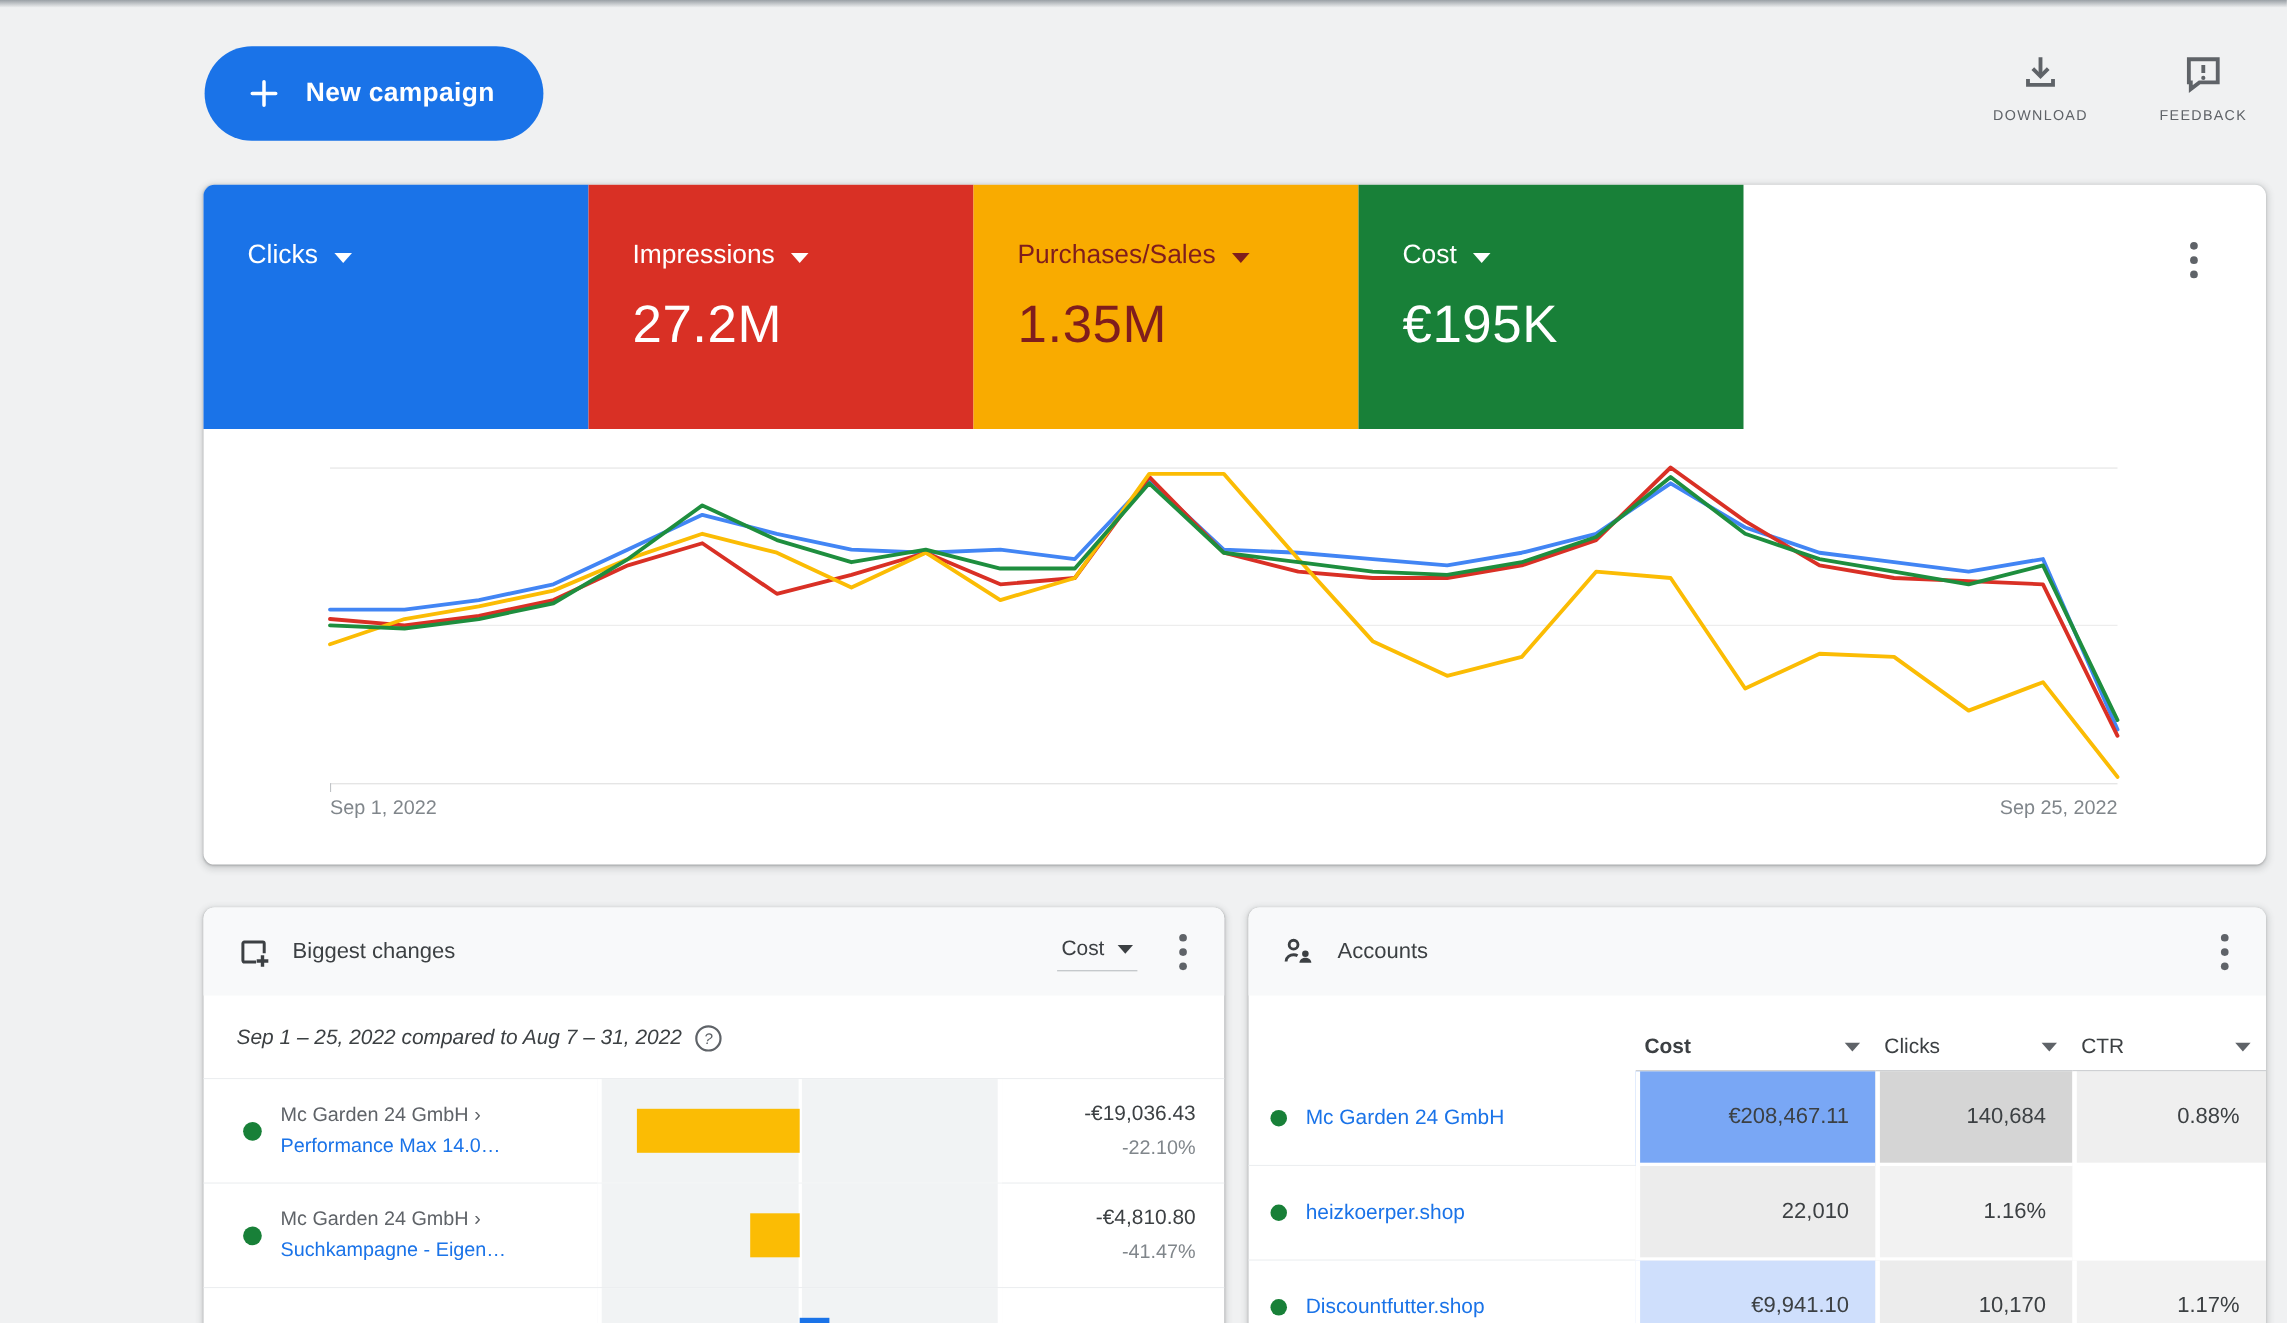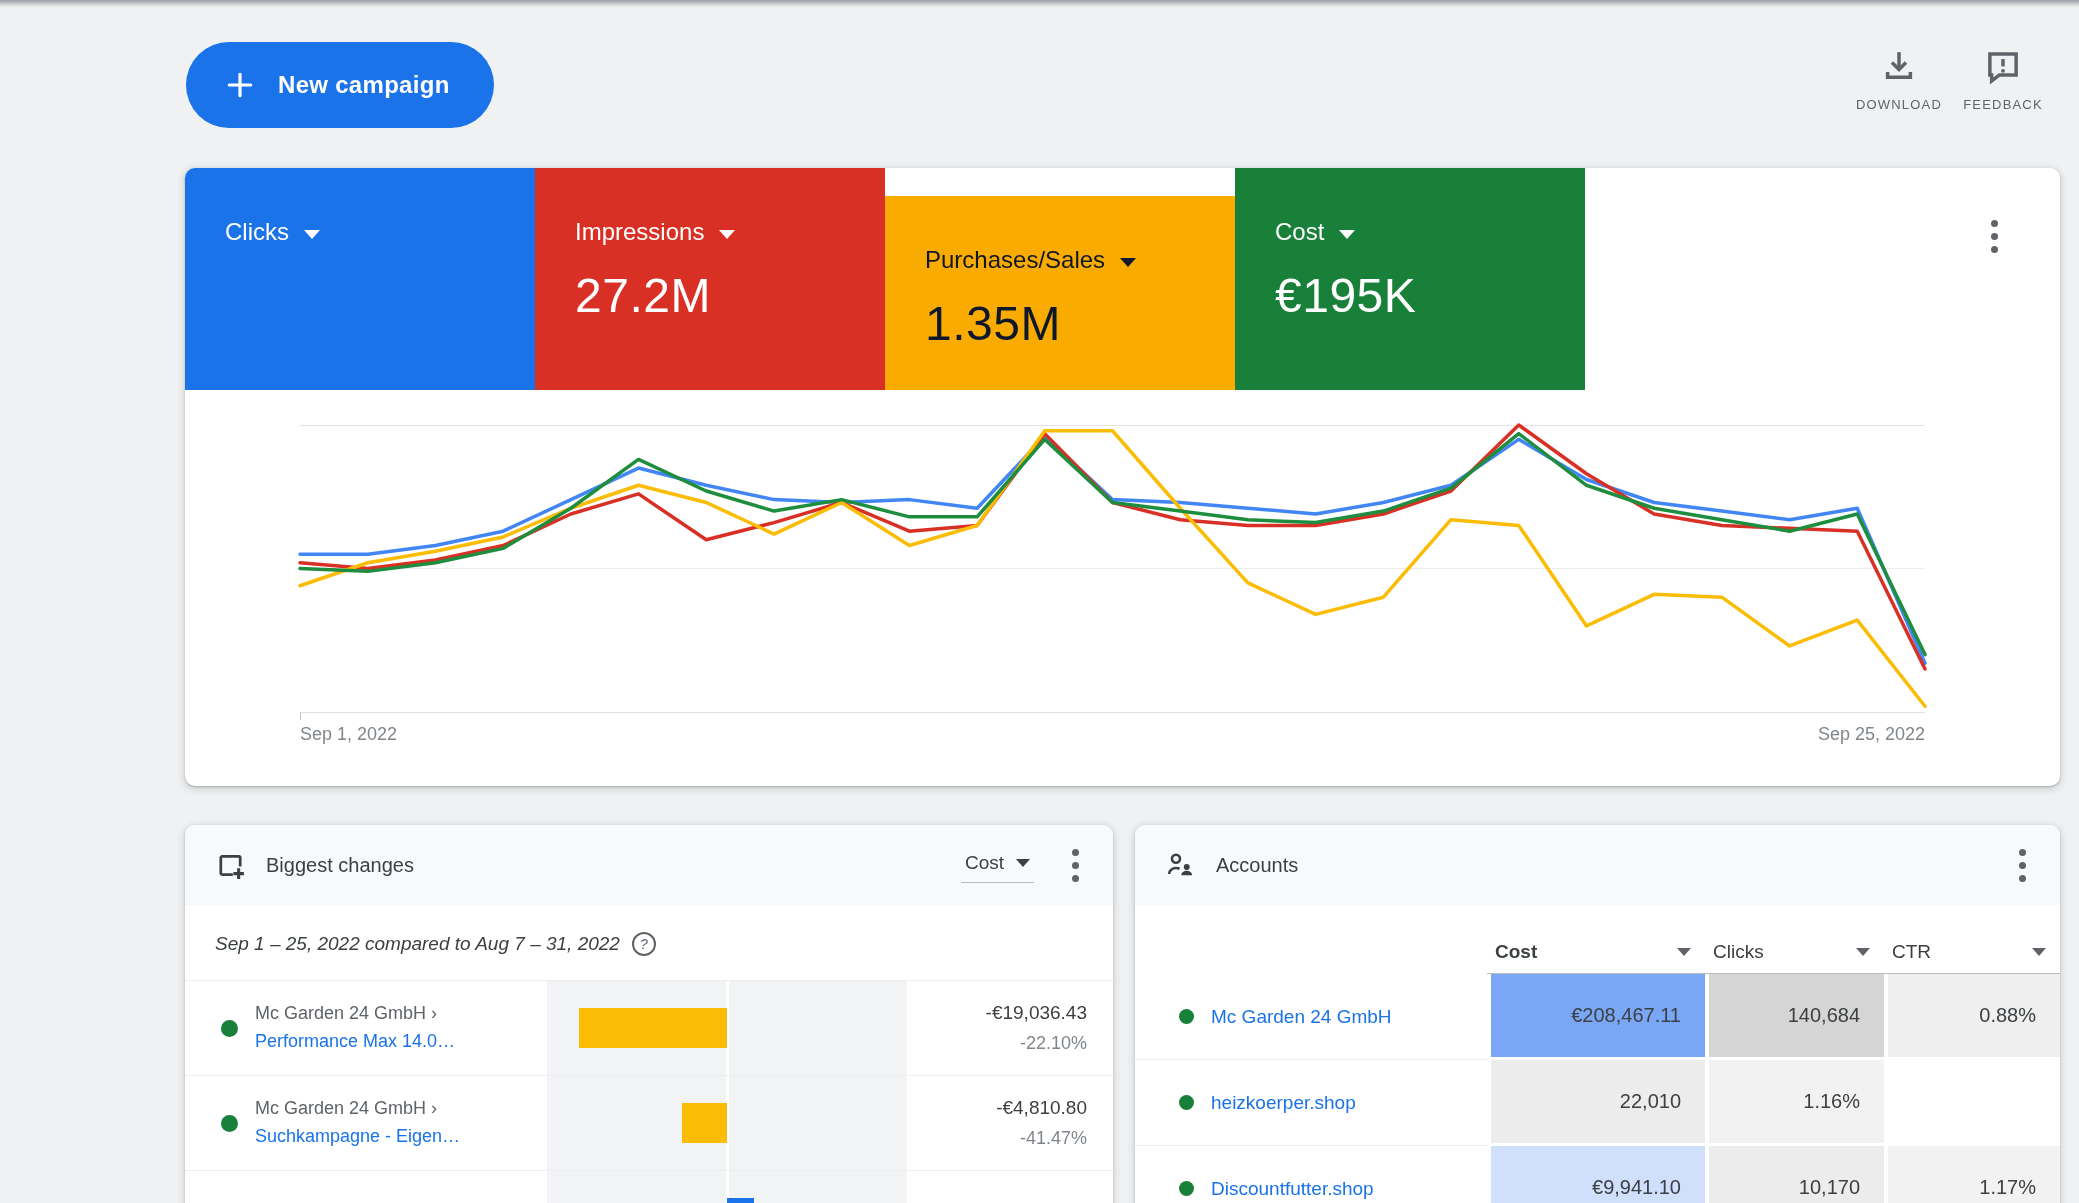--- a/index.html
+++ b/index.html
@@ -105,21 +105,21 @@
   .acc-grid { display: grid; grid-template-columns: 1fr 218px 179px 176px; }
   .acc-head-row { margin-top: 36px; }
   .acc-head {
     display: flex; align-items: center; justify-content: space-between;
     padding: 0 14px 10px 8px; font-size: 19px; color: #3c4043;
     border-bottom: 1px solid #b9bdc1; cursor: pointer;
   }
   .acc-head.bold { font-weight: bold; }
   .acc-row { height: 86px; cursor: pointer; }
   .acc-name {
-    display: flex; align-items: center; gap: 17px; padding-left: 44px;
+    display: flex; align-items: center; gap: 17px; padding-left: 20px;
     font-size: 19px; color: #1a73e8; border-bottom: 1px solid #eceef0;
   }
   .acc-name .dot { width: 15px; height: 15px; }
   .acc-cell {
     display: flex; align-items: center; justify-content: flex-end;
     padding-right: 24px; font-size: 20px; color: #3c4043;
     border-left: 4px solid #fff; border-bottom: 3px solid #fff;
   }
   .accounts-card .kebab { margin-left: auto; }
   .changes-card .kebab { flex: none; }
@@ -130,21 +130,21 @@
 
 <div class="top-shadow"></div>
 
 <button class="new-campaign">
   <svg width="32" height="32" viewBox="0 0 24 24" fill="none" stroke="#fff" stroke-width="2.4" stroke-linecap="round">
       <path d="M12 4v16M4 12h16"></path>
     </svg>
   <span>New campaign</span>
 </button>
 
-<button class="action-btn" style="left:1834px;align-items:center;">
+<button class="action-btn" style="left:1790px;align-items:center;">
   <svg width="42" height="42" viewBox="0 0 24 24" fill="none" stroke-width="2">
       <path d="M12 3.5v9.2"></path>
       <path d="M8 9.4l4 4 4-4"></path>
       <path d="M5.5 14.8v3h13v-3"></path>
     </svg>
   <span class="lbl">DOWNLOAD</span>
 </button>
 <button class="action-btn" style="left:1938px;">
   <svg width="42" height="42" viewBox="0 0 24 24" fill="none" stroke-width="2">
       <path d="M4.5 4.5h15v12h-9.5L5.5 20v-3.5h-1z"></path>
@@ -162,21 +162,21 @@
           <span class="tri"></span>
         </div>
     </div>
     <div class="tab" style="background: rgb(217, 48, 37); color: rgb(255, 255, 255);">
       <div class="t-label">
           <span>Impressions</span>
           <span class="tri"></span>
         </div>
       <div class="t-value">27.2M</div>
     </div>
-    <div class="tab" style="background: rgb(249, 171, 0); color: #0f172a; margin-top: 28px;">
+    <div class="tab" style="background: rgb(249, 171, 0); color: #7f1d1d;">
       <div class="t-label">
           <span>Purchases/Sales</span>
           <span class="tri"></span>
         </div>
       <div class="t-value">1.35M</div>
     </div>
     <div class="tab" style="background: rgb(24, 128, 56); color: rgb(255, 255, 255);">
       <div class="t-label">
           <span>Cost</span>
           <span class="tri"></span>

